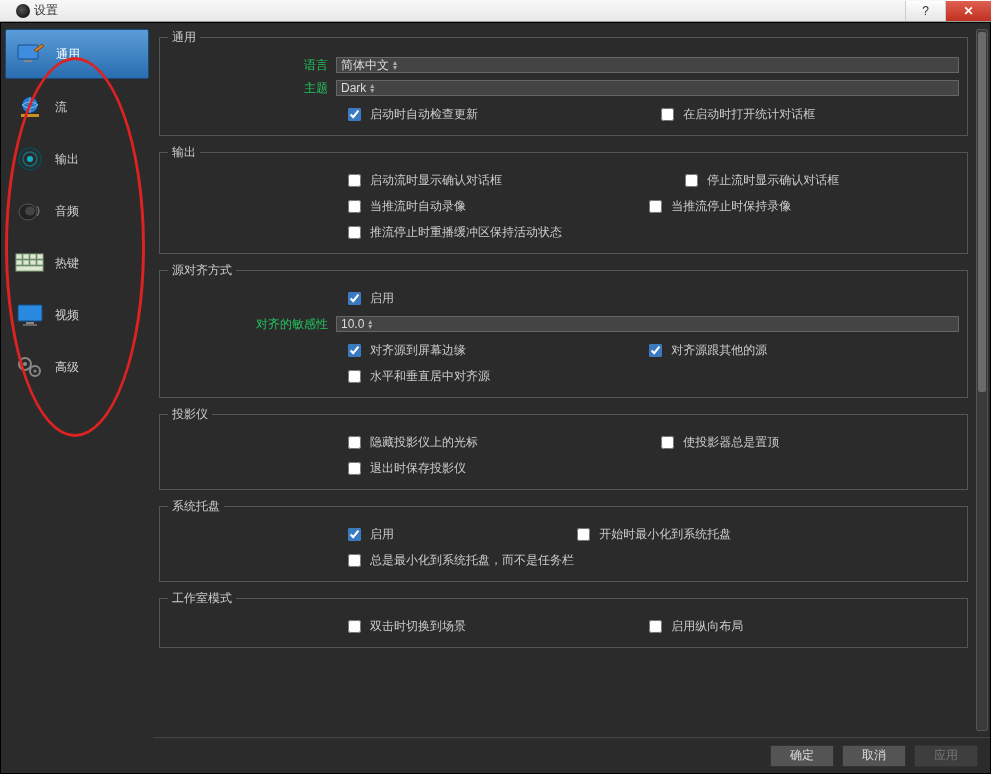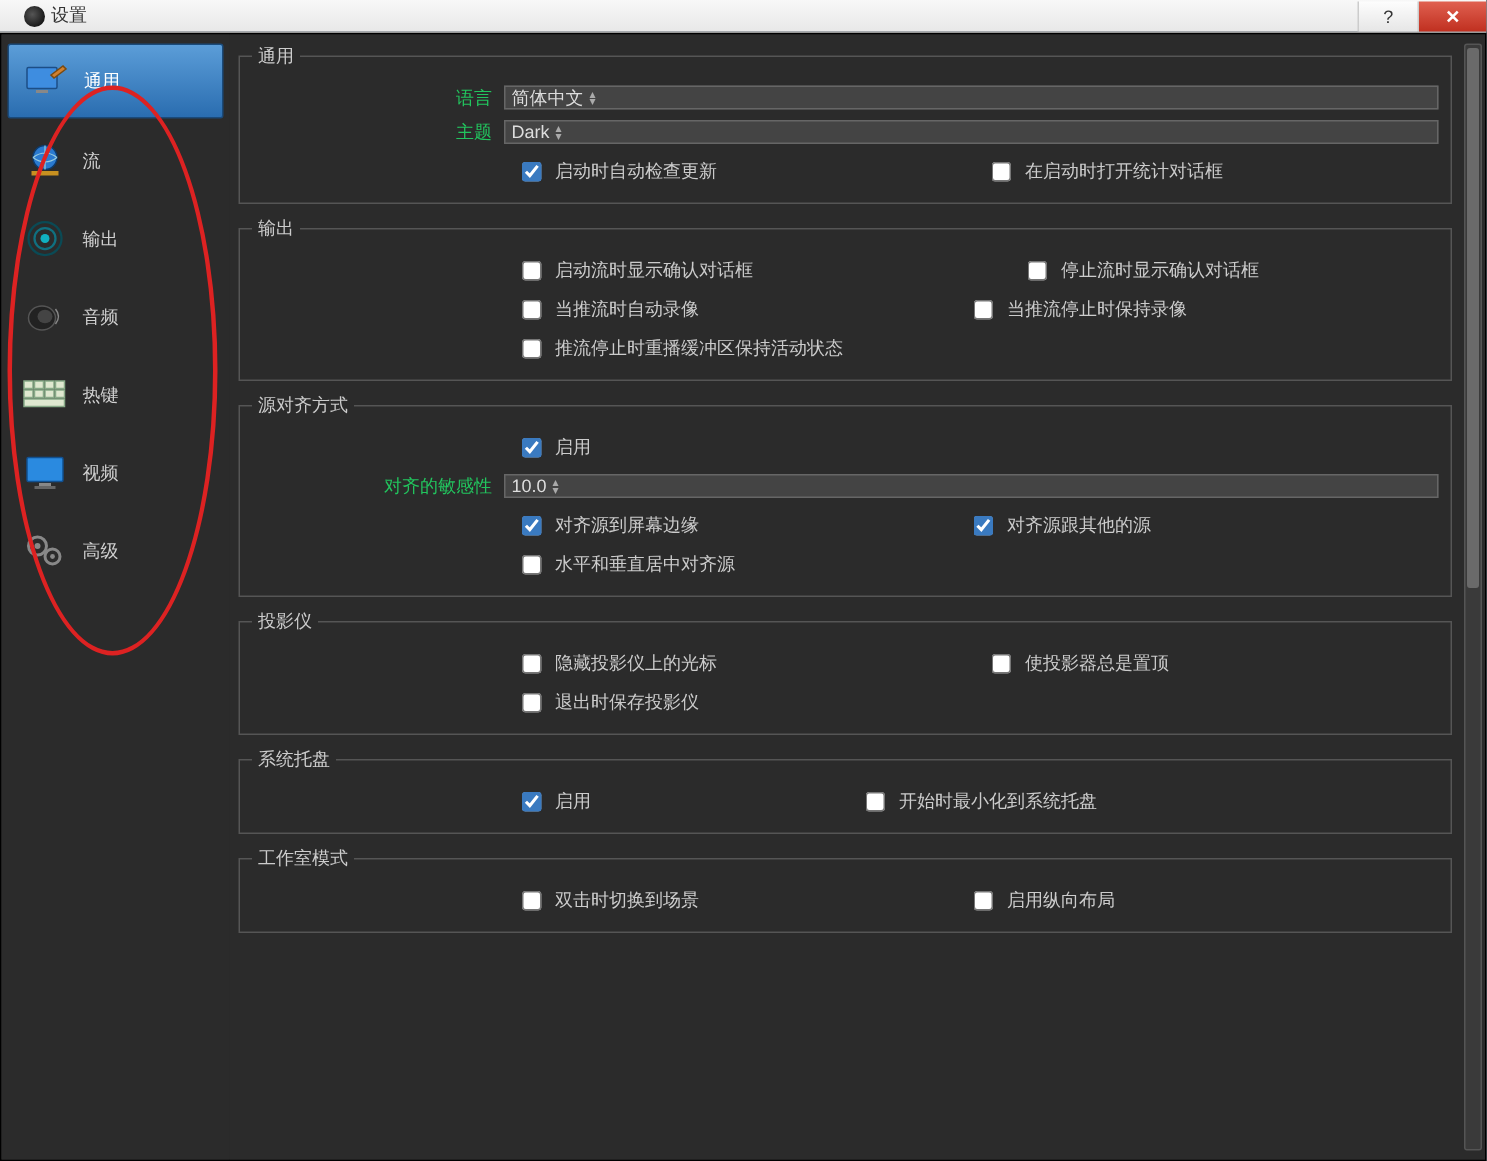--- a/index.html
+++ b/index.html
@@ -347,33 +347,48 @@
       <fieldset class="group">
         <legend>系统托盘</legend>
         <label class="row chk">
             <input type="checkbox" checked="" style="">
             <span>启用</span>
           </label>
         <label class="row chk">
             <input type="checkbox" style="">
             <span>开始时最小化到系统托盘</span>
           </label>
+        <label class="row chk">
+            <input type="checkbox" style="">
+            <span>总是最小化到系统托盘，而不是任务栏</span>
+          </label>
       </fieldset>
 
       <fieldset class="group">
         <legend>工作室模式</legend>
         <label class="row chk">
             <input type="checkbox" style="">
             <span>双击时切换到场景</span>
           </label>
         <label class="row chk">
             <input type="checkbox" style="">
             <span>启用纵向布局</span>
           </label>
       </fieldset>
 
       <div class="scrollbar-v">
         <div class="thumb"></div>
       </div>
     </div>
 
+    <div class="footer">
+      <div class="btn">
+          <span>确定</span>
+        </div>
+      <div class="btn">
+          <span>取消</span>
+        </div>
+      <div class="btn disabled">
+          <span>应用</span>
+        </div>
+    </div>
   </div>
 </div>
 
 </body></html>

